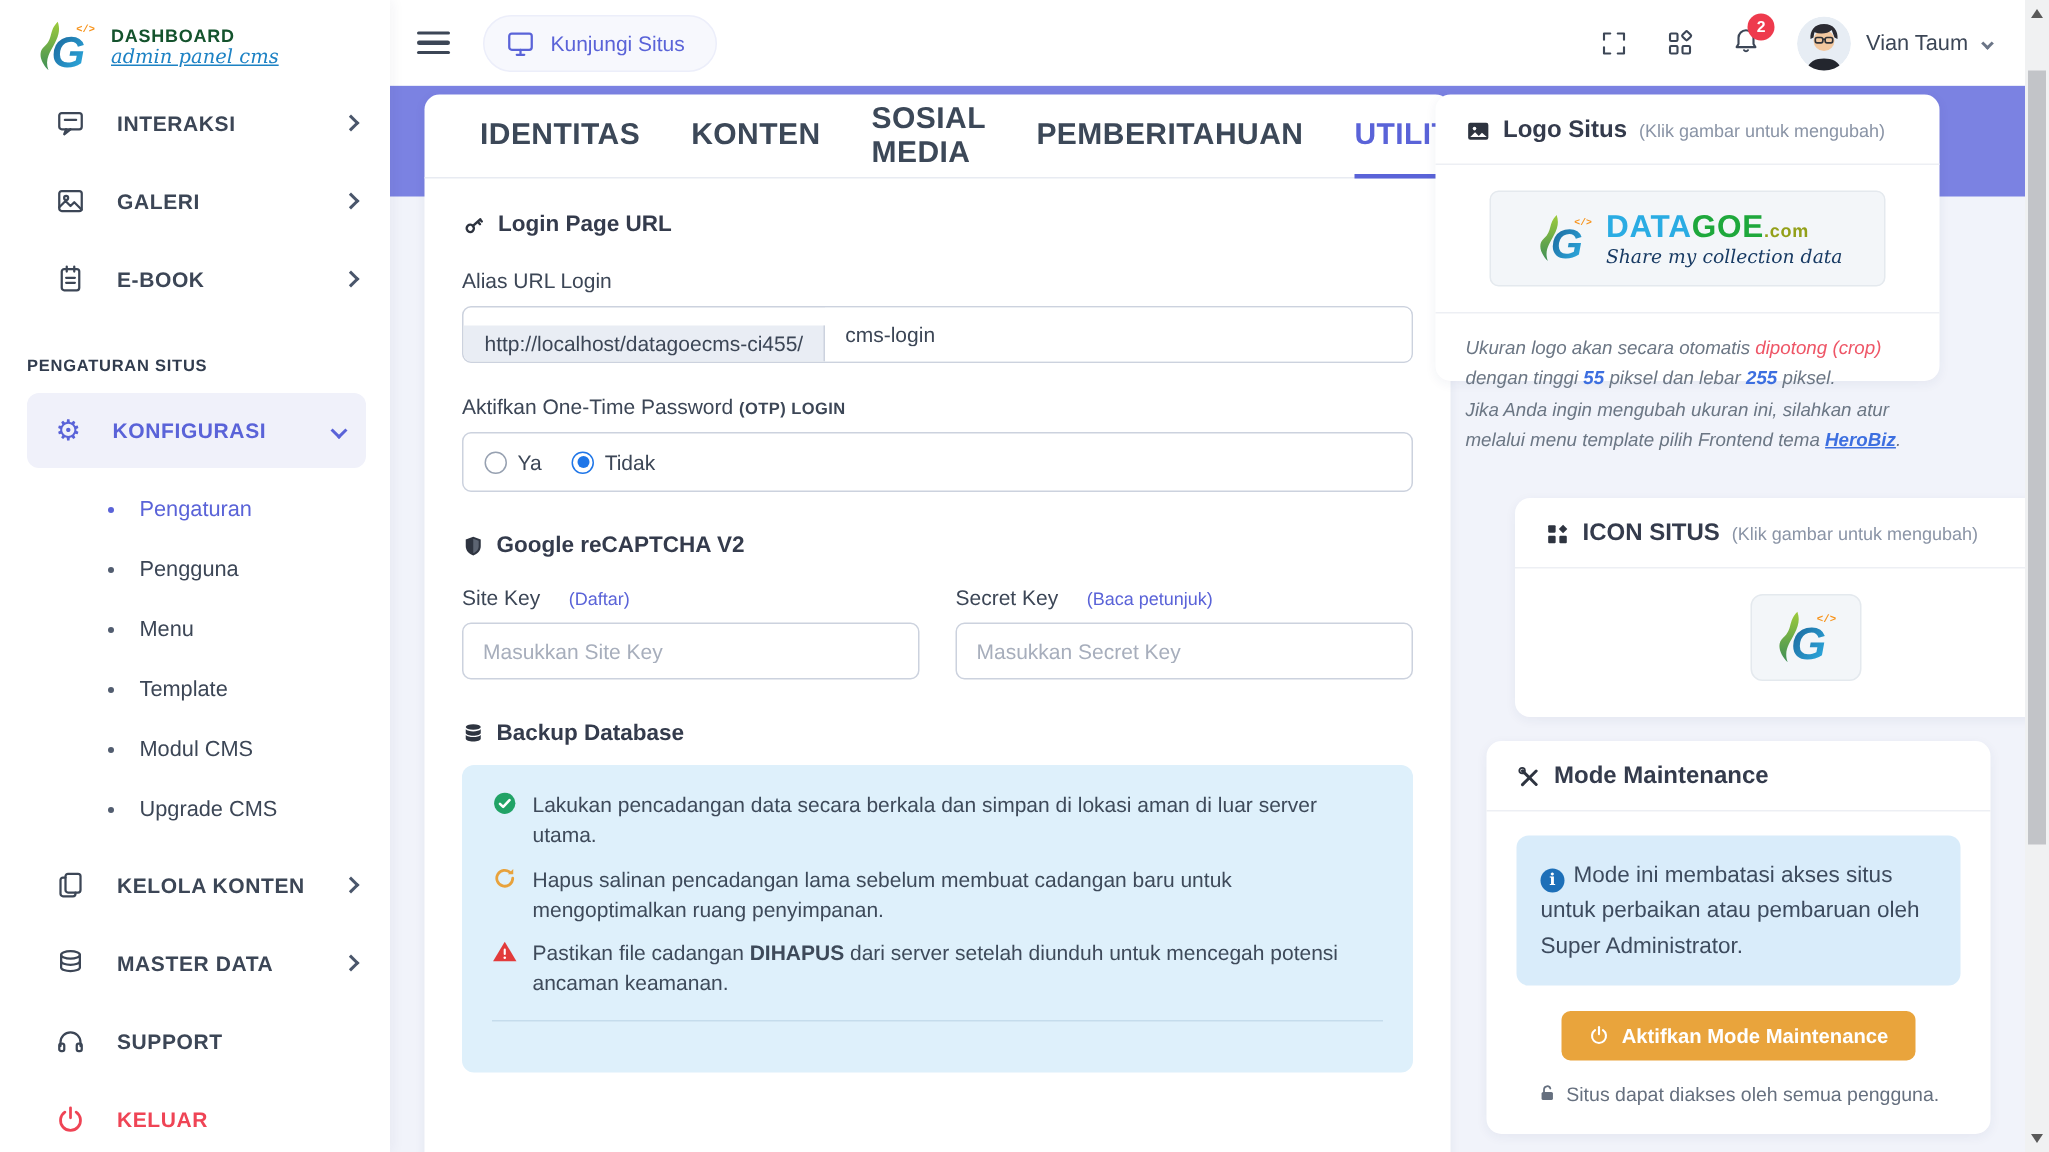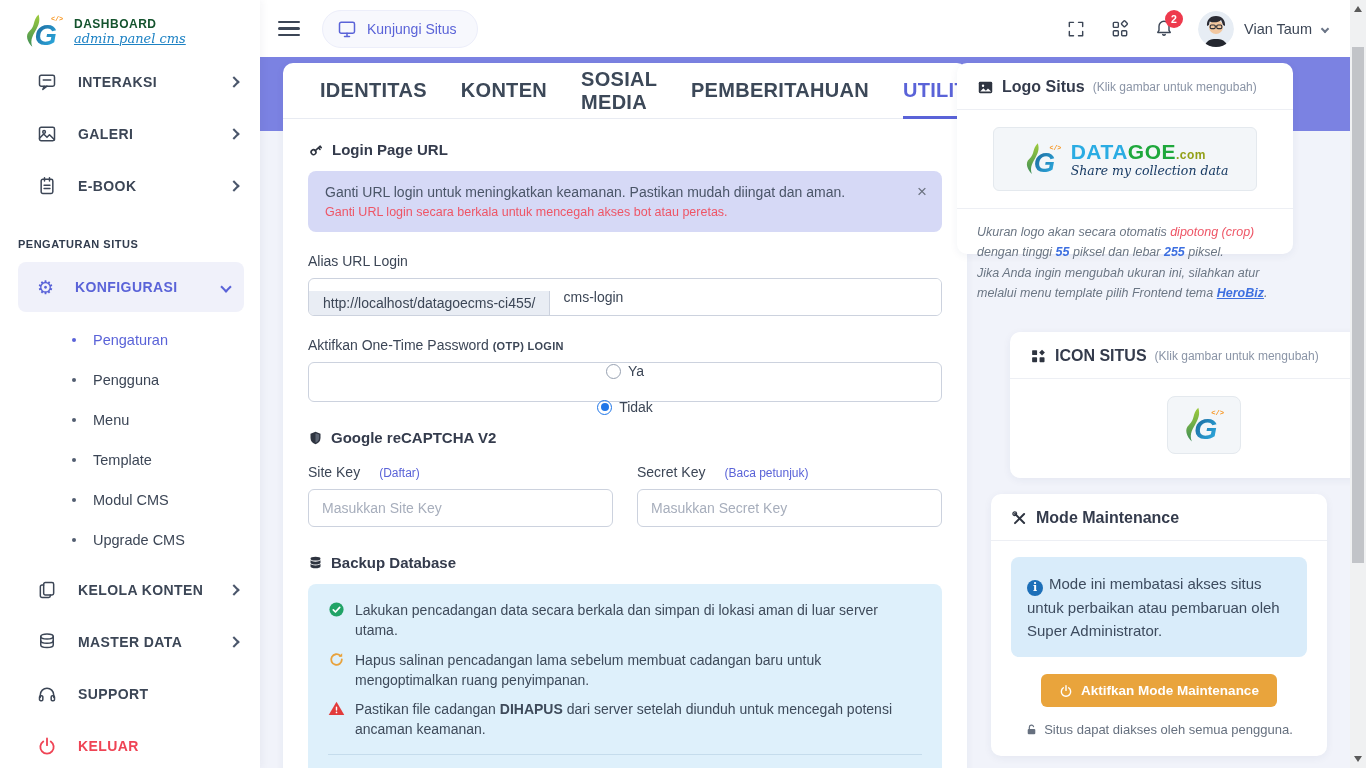--- a/index.html
+++ b/index.html
@@ -58,21 +58,21 @@
   .sec-title { display:flex; align-items:center; gap:8px; font-size:15px; font-weight:bold; color:#343b4c; }
   .alert-purple { position:relative; margin-top:13px; background:#d6d9f6; border-radius:8px; padding:13px 40px 13px 17px; }
   .alert-purple .l1 { font-size:14px; color:#4a5568; }
   .alert-purple .l2 { font-size:12.5px; color:#ee5566; margin-top:5px; }
   .alert-close { position:absolute; right:15px; top:11px; font-size:17px; color:#6b7280; cursor:pointer; }
   .fld-label { font-size:14px; color:#3c4656; margin:21px 0 9px; }
   .fld-label .small { font-size:11px; font-weight:bold; letter-spacing:.3px; }
   .in-group { display:flex; height:38px; border:1px solid #ccd2de; border-radius:6px; overflow:hidden; background:#fff; }
   .in-prepend { background:#e9edf4; border-right:1px solid #ccd2de; display:flex; align-items:center; padding:0 14px; font-size:14px; color:#3c4656; white-space:nowrap;margin-top:12px; }
   .in-group input { border:none; outline:none; flex:1; padding:0 13px; font-size:14px; color:#3c4656; font-family:inherit; }
-  .otp-box { height:40px; border:1px solid #ccd2de; border-radius:6px; display:flex; align-items:center; gap:20px; padding:0 14px;flex-direction:column; }
+  .otp-box { height:40px; border:1px solid #ccd2de; border-radius:6px; display:flex; align-items:center; gap:20px; padding:0 14px; }
   .radio-opt { display:flex; align-items:center; gap:7px; font-size:14px; color:#3c4656; cursor:pointer; }
   .rdo { width:15px; height:15px; border:1.5px solid #97a1b1; border-radius:50%; position:relative; }
   .rdo.checked { border-color:#1f76e8; }
   .rdo.checked::after { content:""; position:absolute; left:2.5px; top:2.5px; width:8px; height:8px; border-radius:50%; background:#1f76e8; }
   .sec-title.mt { margin-top:27px; }
   .two-col { display:flex; gap:24px; margin-top:2px; }
   .col { width:305px; }
   .key-label { display:flex; align-items:baseline; gap:19px; font-size:14px; color:#3c4656; margin:16px 0 9px; }
   .key-label a { font-size:12px; color:#5a63d8; text-decoration:none; cursor:pointer; }
   .col input { width:100%; height:38px; border:1px solid #ccd2de; border-radius:6px; padding:0 13px; font-size:14px; color:#3c4656; font-family:inherit; outline:none; }
@@ -307,25 +307,20 @@
       <div class="sec-title">
         <svg width="16" height="16" viewBox="0 0 24 24">
             <g transform="rotate(-42 12 12)">
               <circle cx="7" cy="12" r="3.6" fill="none" stroke="#2e3440" stroke-width="2.4"></circle>
               <path d="M10.6 12h10M17 12v3.4M20.2 12v2.6" fill="none" stroke="#2e3440" stroke-width="2.4" stroke-linecap="round"></path>
             </g>
           </svg>
         <span>Login Page URL</span>
       </div>
 
-      <div class="alert-purple">
-        <div class="l1">Ganti URL login untuk meningkatkan keamanan. Pastikan mudah diingat dan aman.</div>
-        <div class="l2">Ganti URL login secara berkala untuk mencegah akses bot atau peretas.</div>
-        <span class="alert-close">×</span>
-      </div>
 
       <div class="fld-label">Alias URL Login</div>
       <div class="in-group">
         <span class="in-prepend">http://localhost/datagoecms-ci455/</span>
         <input type="text" value="cms-login" style="">
       </div>
 
       <div class="fld-label">
         <span>Aktifkan One-Time Password</span>
         <span class="small">(OTP) LOGIN</span>

